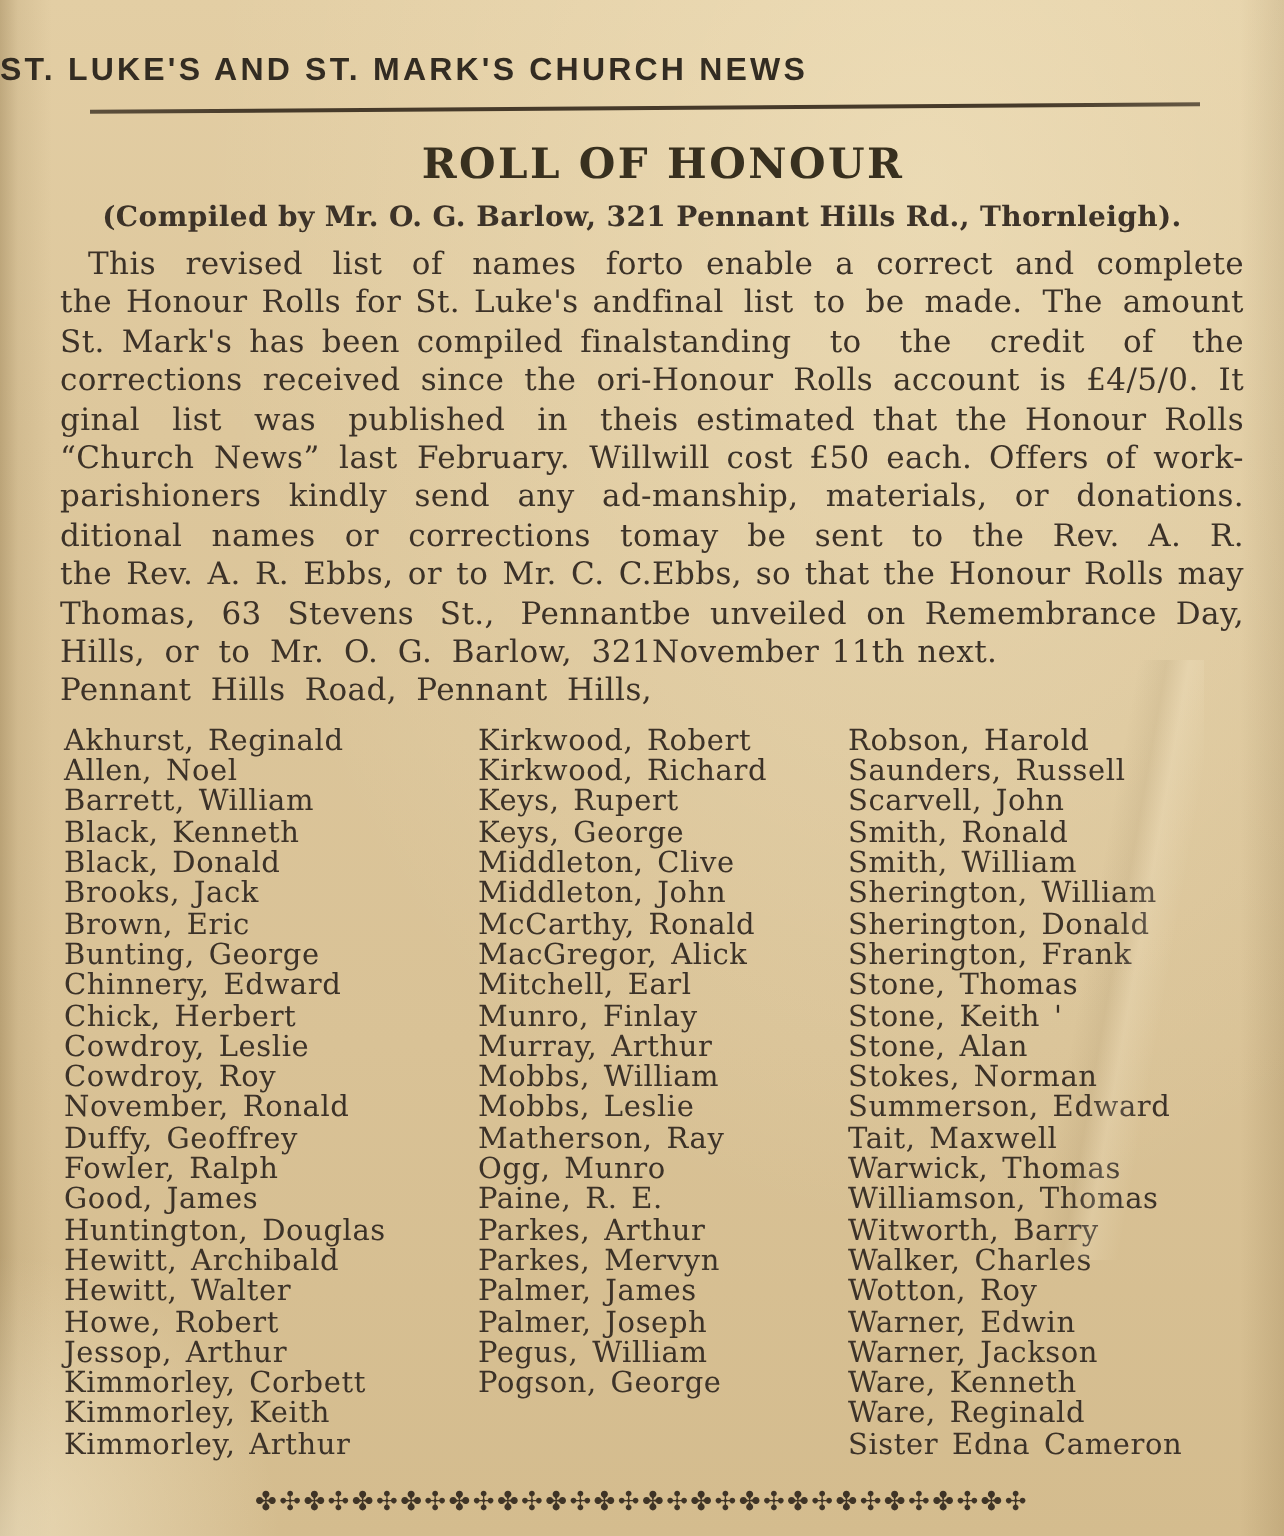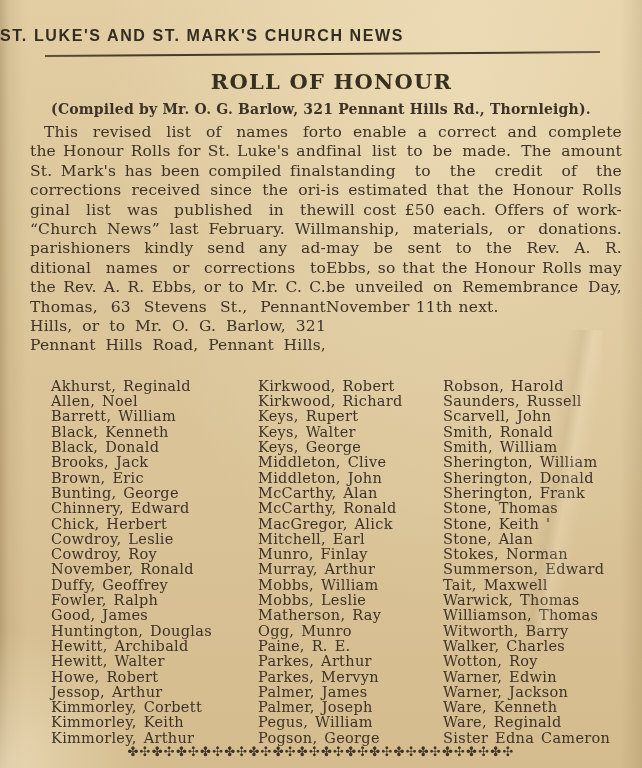--- a/index.html
+++ b/index.html
@@ -69,22 +69,22 @@
     word-spacing: 1px;
     text-align: justify;
     text-align-last: justify;
     white-space: nowrap;
     overflow: hidden;
   }
   .intro-col-left .para-line:first-child { text-indent: 14px; }
   .intro-col-right .para-line:last-child { text-align-last: left; }
   .names-columns {
     display: flex;
-    padding: 6px 6px 0 51px;
-    margin-top: 17px;
+    padding: 6px 6px 0 32px;
+    margin-top: 2px;
   }
   .names-col { font-size: 14.5px; }
   .names-col-1 { width: 207px; }
   .names-col-2 { width: 185px; }
   .names-col-3 { flex: 1; }
   .name-row {
     line-height: 15.3px;
     letter-spacing: 0.3px;
     word-spacing: 2px;
     white-space: nowrap;
@@ -126,20 +126,21 @@
         <div class="para-line">ditional names or corrections to</div>
         <div class="para-line">the Rev. A. R. Ebbs, or to Mr. C. C.</div>
         <div class="para-line">Thomas, 63 Stevens St., Pennant</div>
         <div class="para-line">Hills, or to Mr. O. G. Barlow, 321</div>
         <div class="para-line">Pennant Hills Road, Pennant Hills,</div>
       </div>
     <div class="intro-col intro-col-right">
         <div class="para-line">to enable a correct and complete</div>
         <div class="para-line">final list to be made. The amount</div>
         <div class="para-line">standing to the credit of the</div>
+        <div class="para-line">Honour Rolls account is £4/5/0. It</div>
         <div class="para-line">is estimated that the Honour Rolls</div>
         <div class="para-line">will cost £50 each. Offers of work-</div>
         <div class="para-line">manship, materials, or donations.</div>
         <div class="para-line">may be sent to the Rev. A. R.</div>
         <div class="para-line">Ebbs, so that the Honour Rolls may</div>
         <div class="para-line">be unveiled on Remembrance Day,</div>
         <div class="para-line">November 11th next.</div>
       </div>
   </div>
 
@@ -167,25 +168,23 @@
         <div class="name-row">Howe, Robert</div>
         <div class="name-row">Jessop, Arthur</div>
         <div class="name-row">Kimmorley, Corbett</div>
         <div class="name-row">Kimmorley, Keith</div>
         <div class="name-row">Kimmorley, Arthur</div>
       </div>
     <div class="names-col names-col-2">
         <div class="name-row">Kirkwood, Robert</div>
         <div class="name-row">Kirkwood, Richard</div>
         <div class="name-row">Keys, Rupert</div>
-        <div class="name-row">Keys, Walter</div>
         <div class="name-row">Keys, George</div>
         <div class="name-row">Middleton, Clive</div>
         <div class="name-row">Middleton, John</div>
-        <div class="name-row">McCarthy, Alan</div>
         <div class="name-row">McCarthy, Ronald</div>
         <div class="name-row">MacGregor, Alick</div>
         <div class="name-row">Mitchell, Earl</div>
         <div class="name-row">Munro, Finlay</div>
         <div class="name-row">Murray, Arthur</div>
         <div class="name-row">Mobbs, William</div>
         <div class="name-row">Mobbs, Leslie</div>
         <div class="name-row">Matherson, Ray</div>
         <div class="name-row">Ogg, Munro</div>
         <div class="name-row">Paine, R. E.</div>

